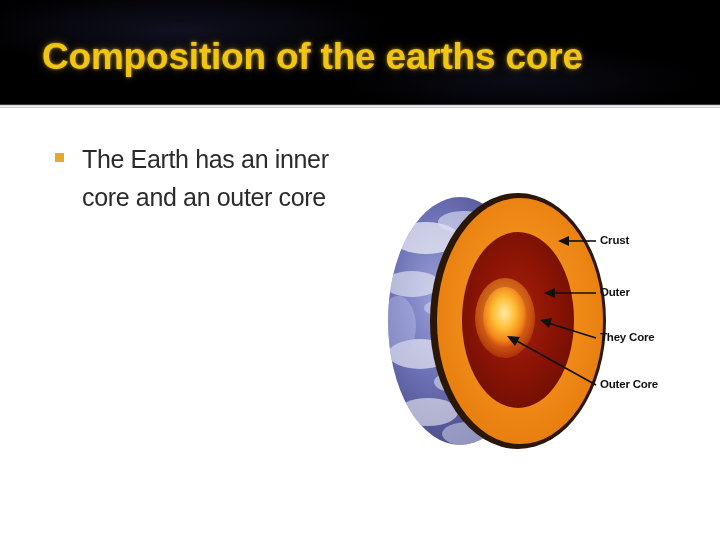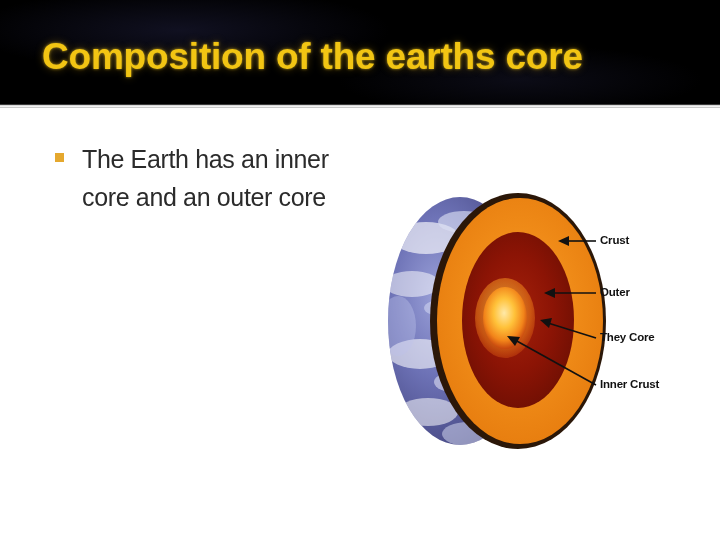--- a/index.html
+++ b/index.html
@@ -213,16 +213,16 @@
         <polygon points="190,65 201,60 201,70"></polygon>
         <polygon points="176,117 187,112 187,122"></polygon>
         <polygon points="172,144 184,142 181,152"></polygon>
         <polygon points="139,160 152,161 147,170"></polygon>
       </g>
     </svg>
 
     <div class="diagram-label lbl-crust">Crust</div>
     <div class="diagram-label lbl-mantle">Outer</div>
     <div class="diagram-label lbl-outer">They Core</div>
-    <div class="diagram-label lbl-inner">Inner Crust</div>
+    <div class="diagram-label lbl-inner">Outer Core</div>
   </div>
 
 </div>
 
 </body></html>

